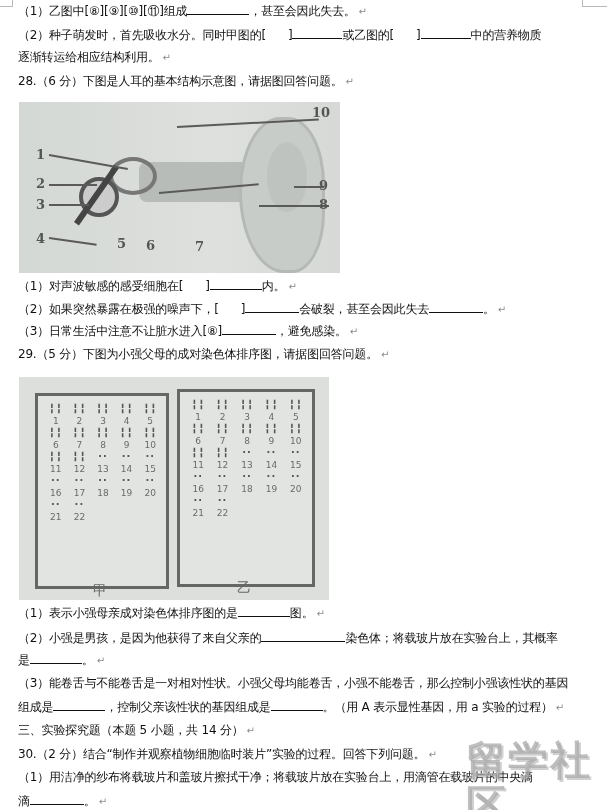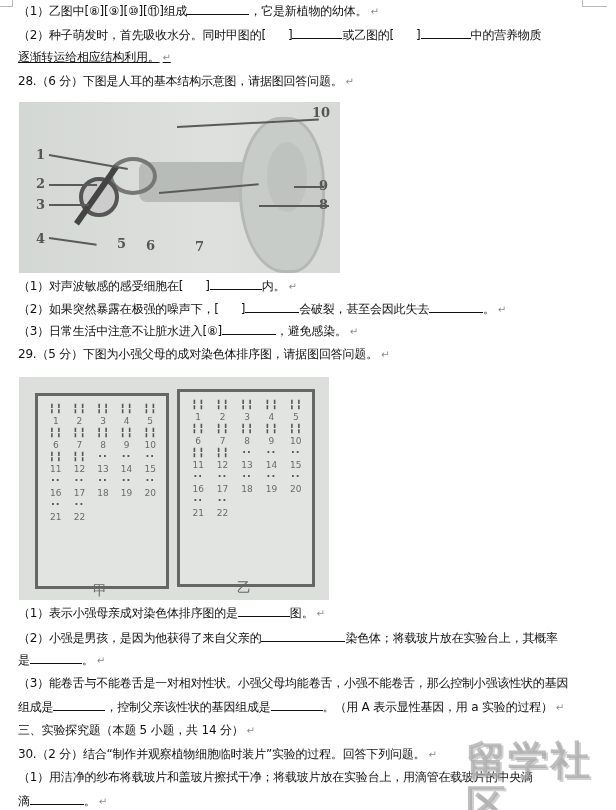--- a/index.html
+++ b/index.html
@@ -34,26 +34,26 @@
   .watermark { position: absolute; left: 466px; top: 738px; width: 160px; height: 64px; color: rgba(170,170,170,0.75); pointer-events: none; }
   .wm-big { font-size: 40px; font-weight: bold; letter-spacing: 2px; line-height: 44px; text-shadow: 2px 2px 0 rgba(120,120,120,0.35); }
 </style>
 </head>
 <body>
 
 <div class="corner-tl"></div>
 <div class="corner-tr"></div>
 
 <div class="line" style="top:2px;">
-  <span>（1）乙图中[⑧][⑨][⑩][⑪]组成</span><span class="blank" style="width:62px;"></span><span>，它是新植物的幼体。</span><span class="para-mark">↵</span>
+  <span>（1）乙图中[⑧][⑨][⑩][⑪]组成</span><span class="blank" style="width:62px;"></span><span>，甚至会因此失去。</span><span class="para-mark">↵</span>
 </div>
 <div class="line" style="top:26px;">
   <span>（2）种子萌发时，首先吸收水分。同时甲图的[</span><span class="bracket-gap"></span><span>]</span><span class="blank" style="width:50px;"></span><span>或乙图的[</span><span class="bracket-gap"></span><span>]</span><span class="blank" style="width:50px;"></span><span>中的营养物质</span>
 </div>
-<div class="line" style="top:49px;text-decoration:underline;">
+<div class="line" style="top:49px;">
   <span>逐渐转运给相应结构利用。</span><span class="para-mark">↵</span>
 </div>
 
 <div class="line" style="top:73px;">
   <span>28.（6 分）下图是人耳的基本结构示意图，请据图回答问题。</span><span class="para-mark">↵</span>
 </div>
 
 <div class="figure fig-ear">
   <div class="canal"></div>
   <div class="ear-shape"></div>

